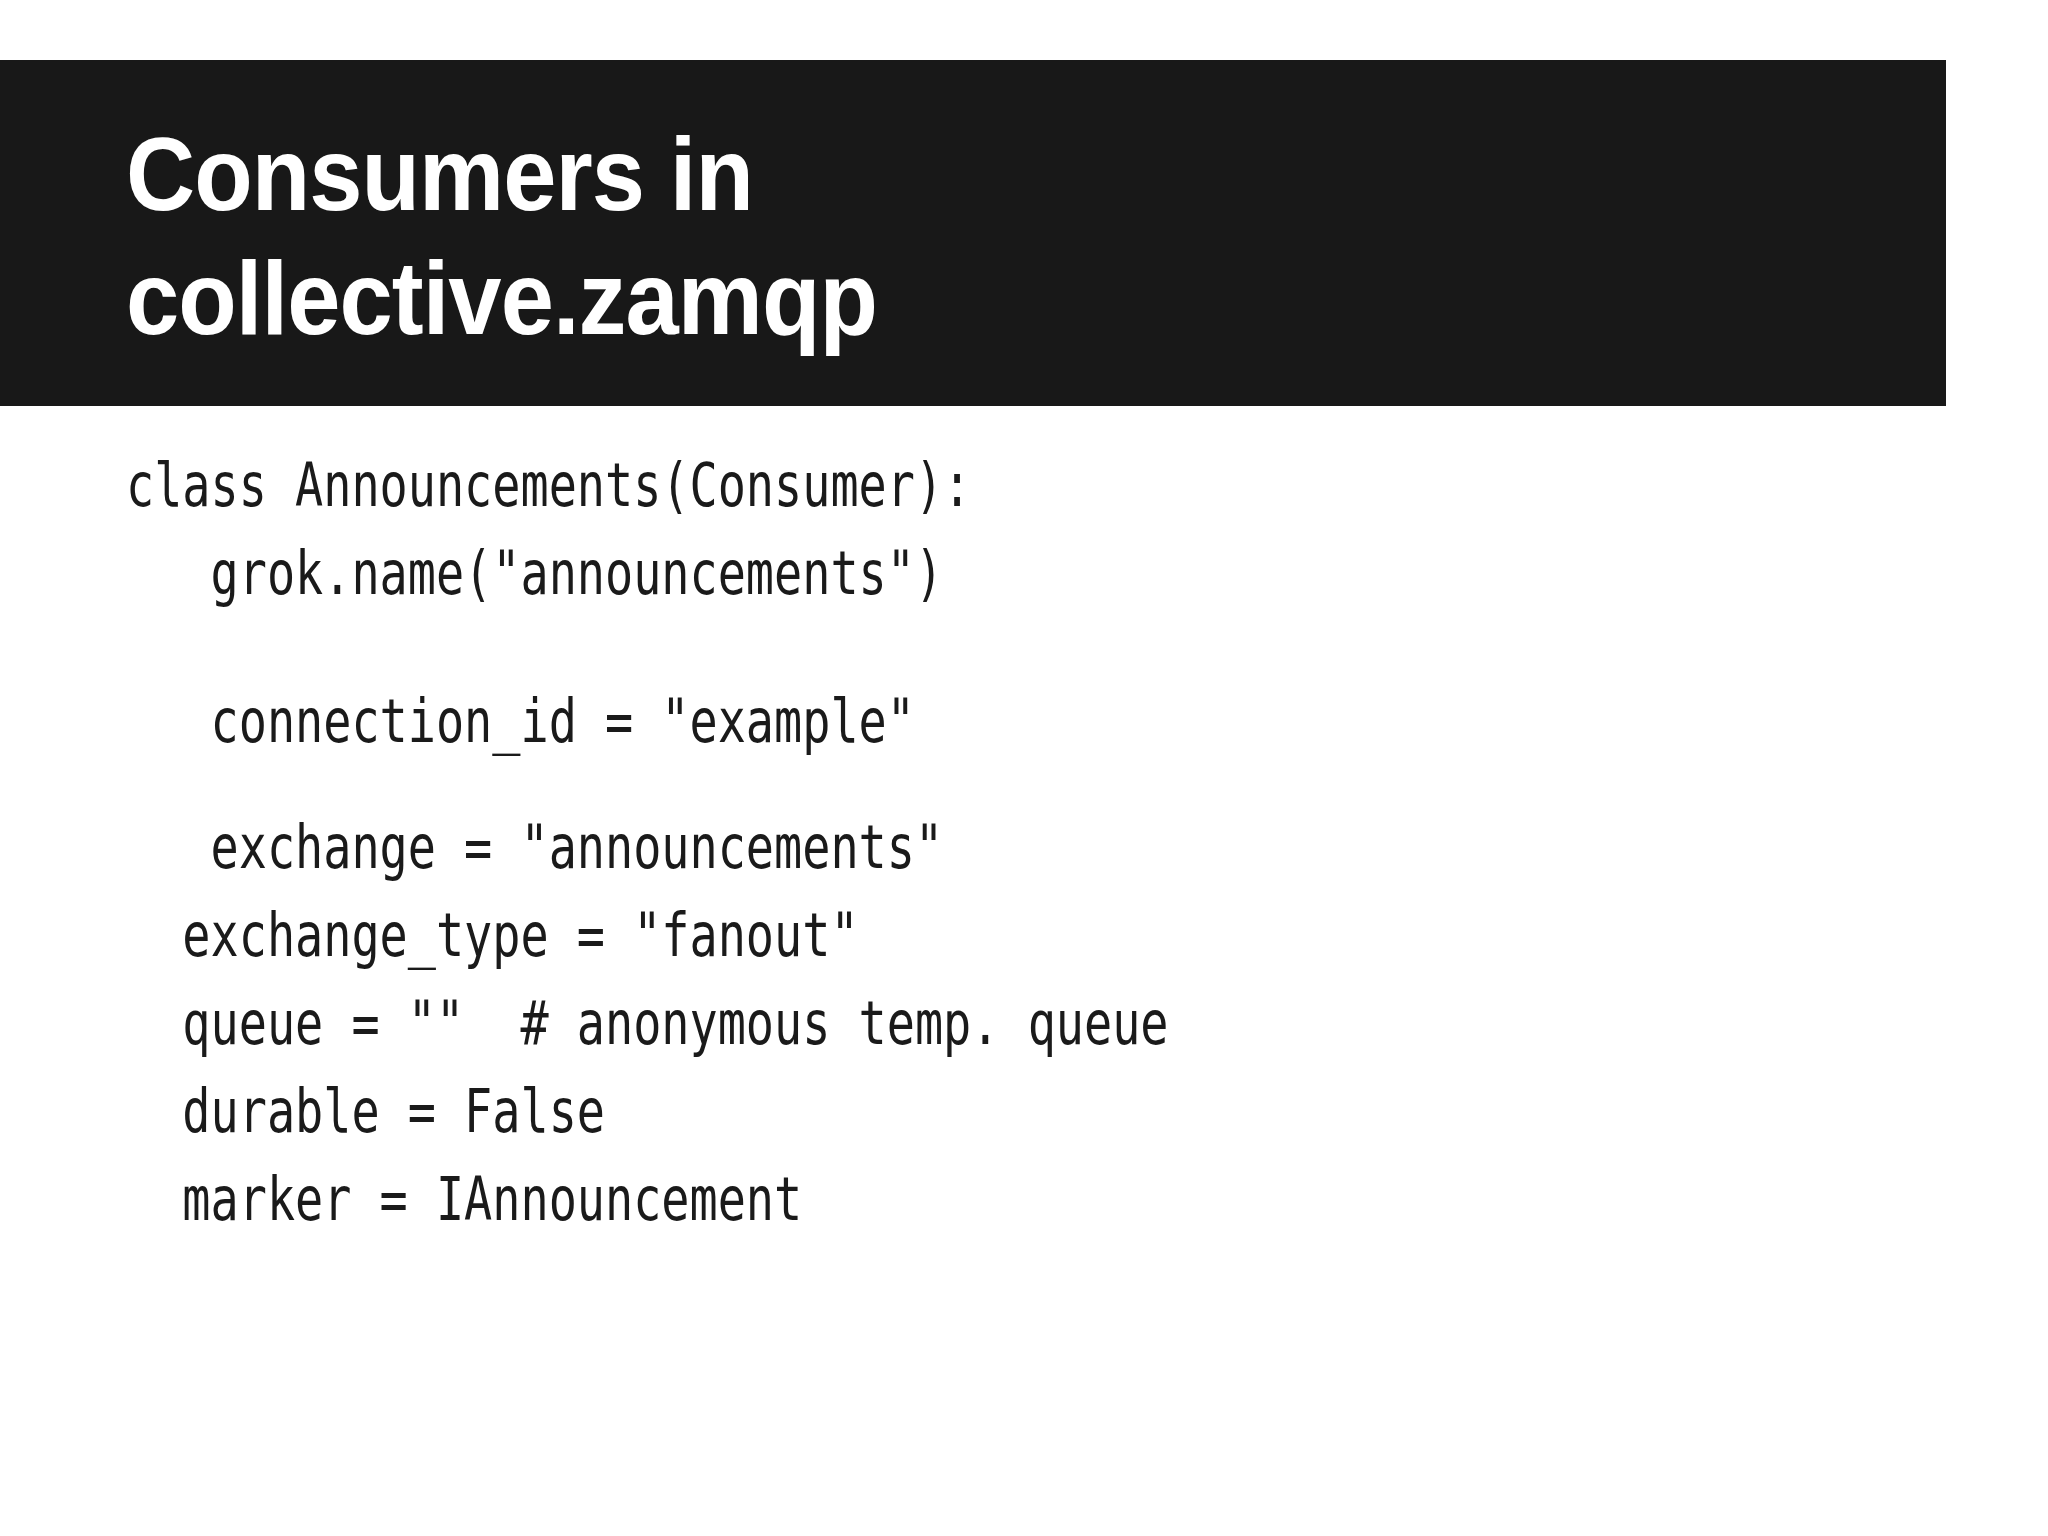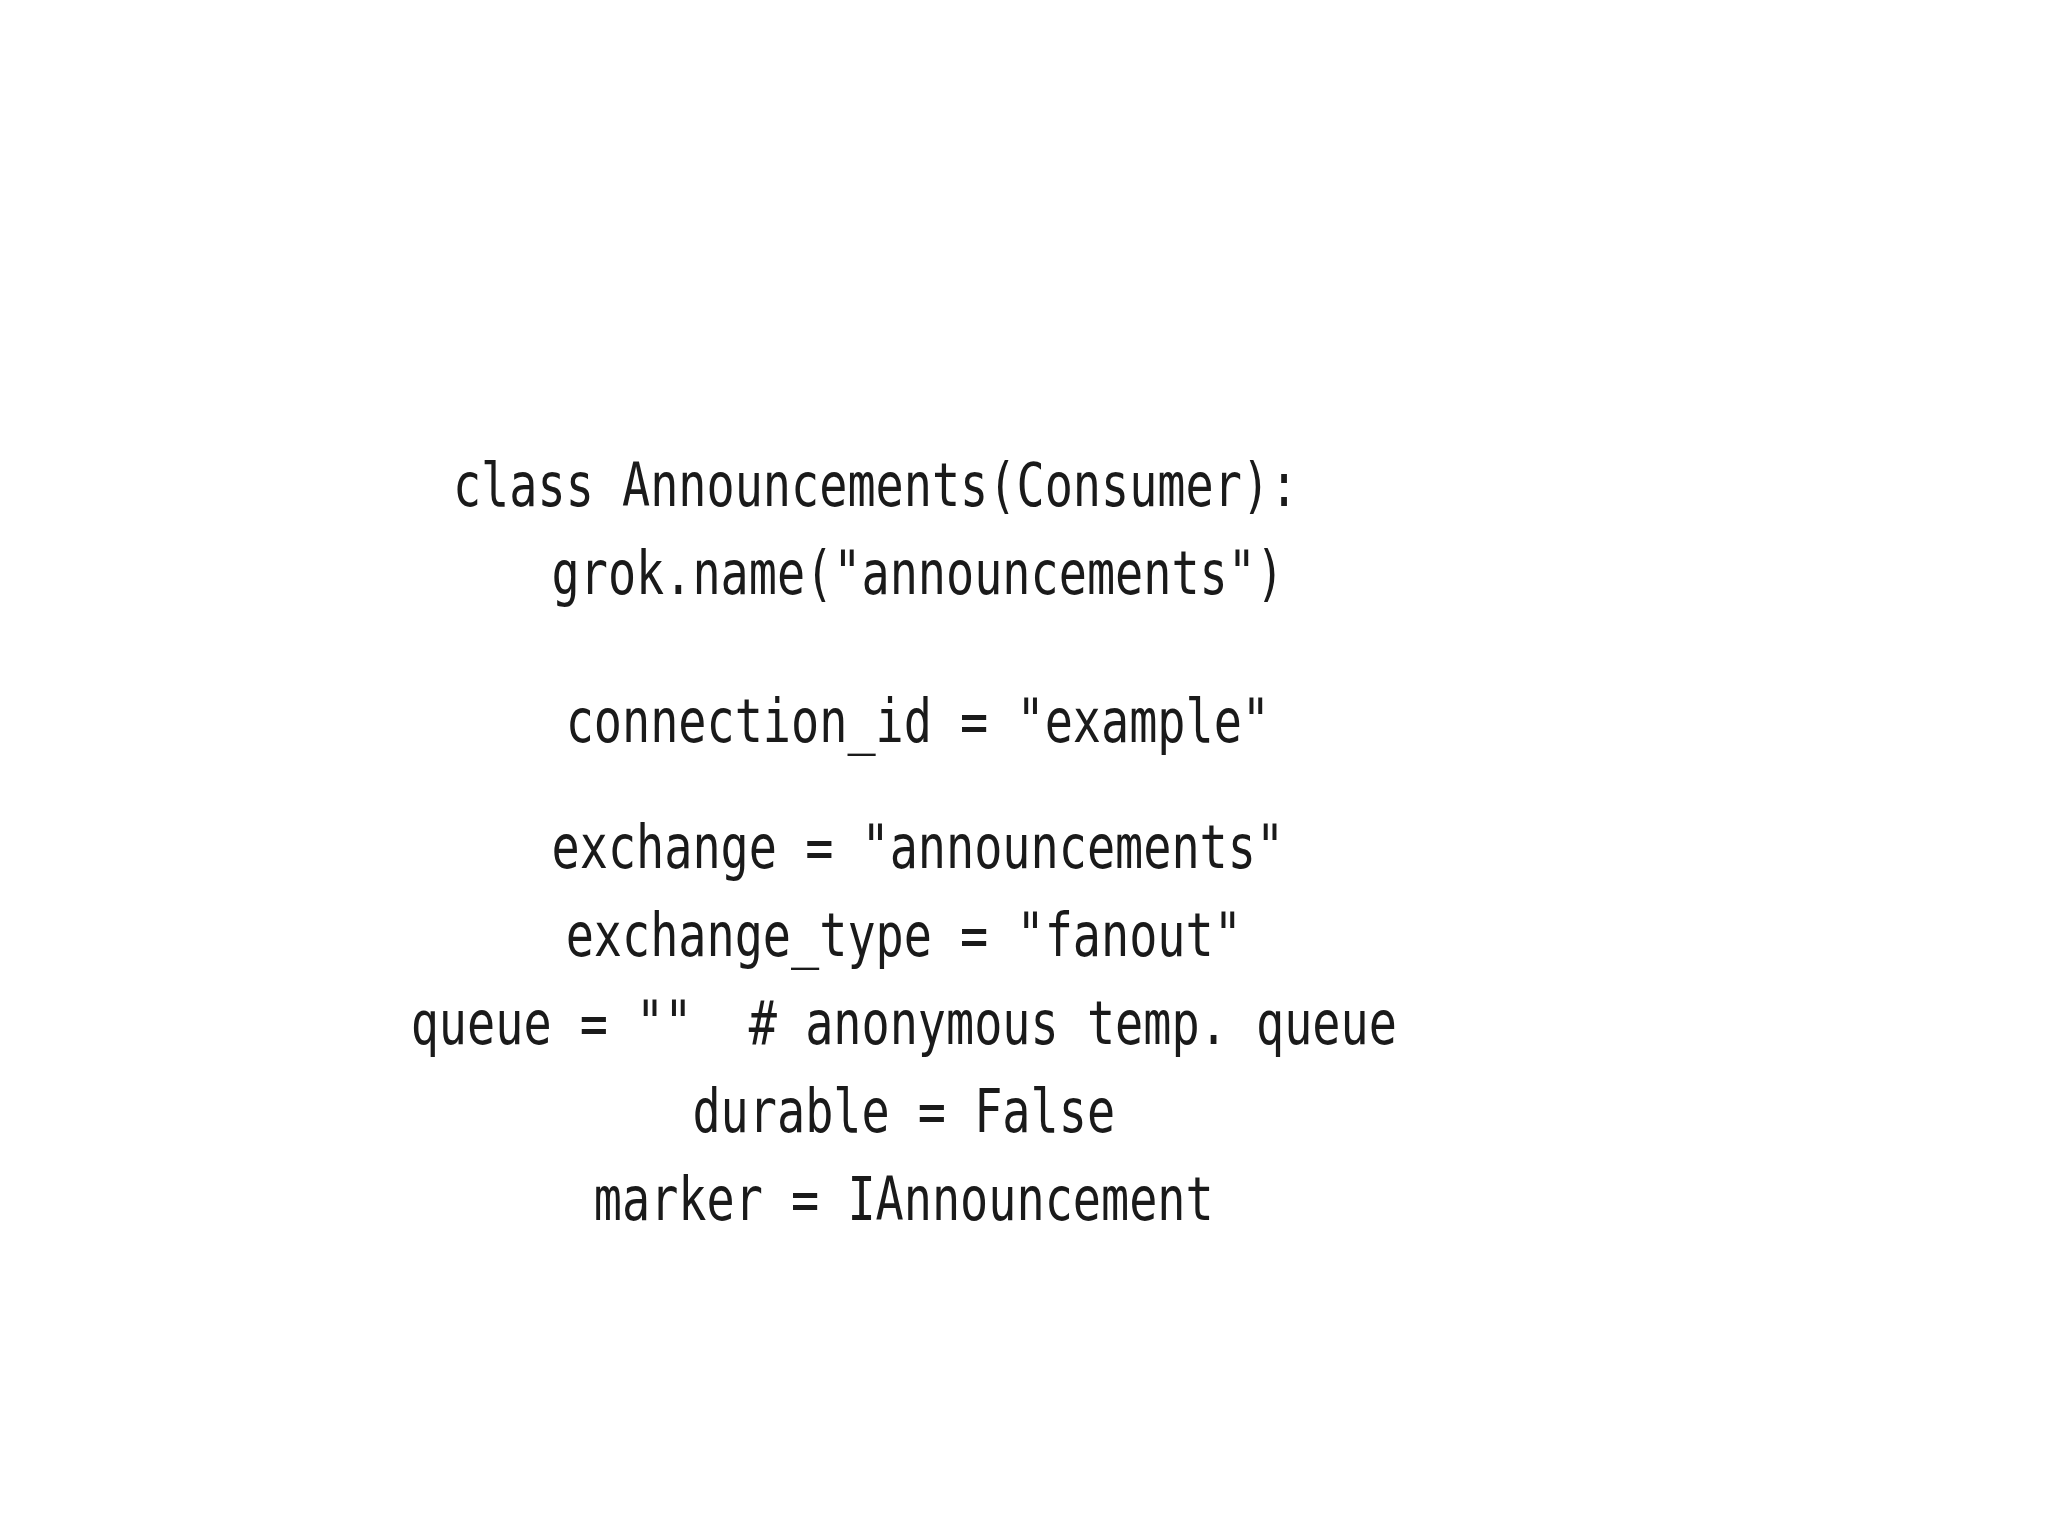--- a/index.html
+++ b/index.html
@@ -49,41 +49,44 @@
 
   
   #code-block {
     position: absolute;
     left: 0;
     top: 406px;
     width: 2048px;
     height: 1130px;
     box-sizing: border-box;
     padding: 48px 0 0 126px;
-    text-align: center;
   }
   .code-line {
     font-family: "DejaVu Sans Mono", "Liberation Mono", monospace;
     font-size: 60px;
     line-height: 62px;
     color: #1a1a1a;
     white-space: pre;
     letter-spacing: 0px;
     transform: scaleX(0.78);
     transform-origin: left top;
   }
   .gap-sm { height: 26px; }
   .gap-lg { height: 86px; }
   .gap-xl { height: 64px; }
 </style>
 </head>
 <body>
 
 <div id="slide">
 
+  <div id="title-bar">
+    <div class="title-line">Consumers in</div>
+    <div class="title-line">collective.zamqp</div>
+  </div>
 
   <div id="code-block">
       <div class="code-line">class Announcements(Consumer):</div>
       <div class="gap-sm"></div>
       <div class="code-line">   grok.name("announcements")</div>
       <div class="gap-lg"></div>
       <div class="code-line">   connection_id = "example"</div>
       <div class="gap-xl"></div>
       <div class="code-line">   exchange = "announcements"</div>
       <div class="gap-sm"></div>

